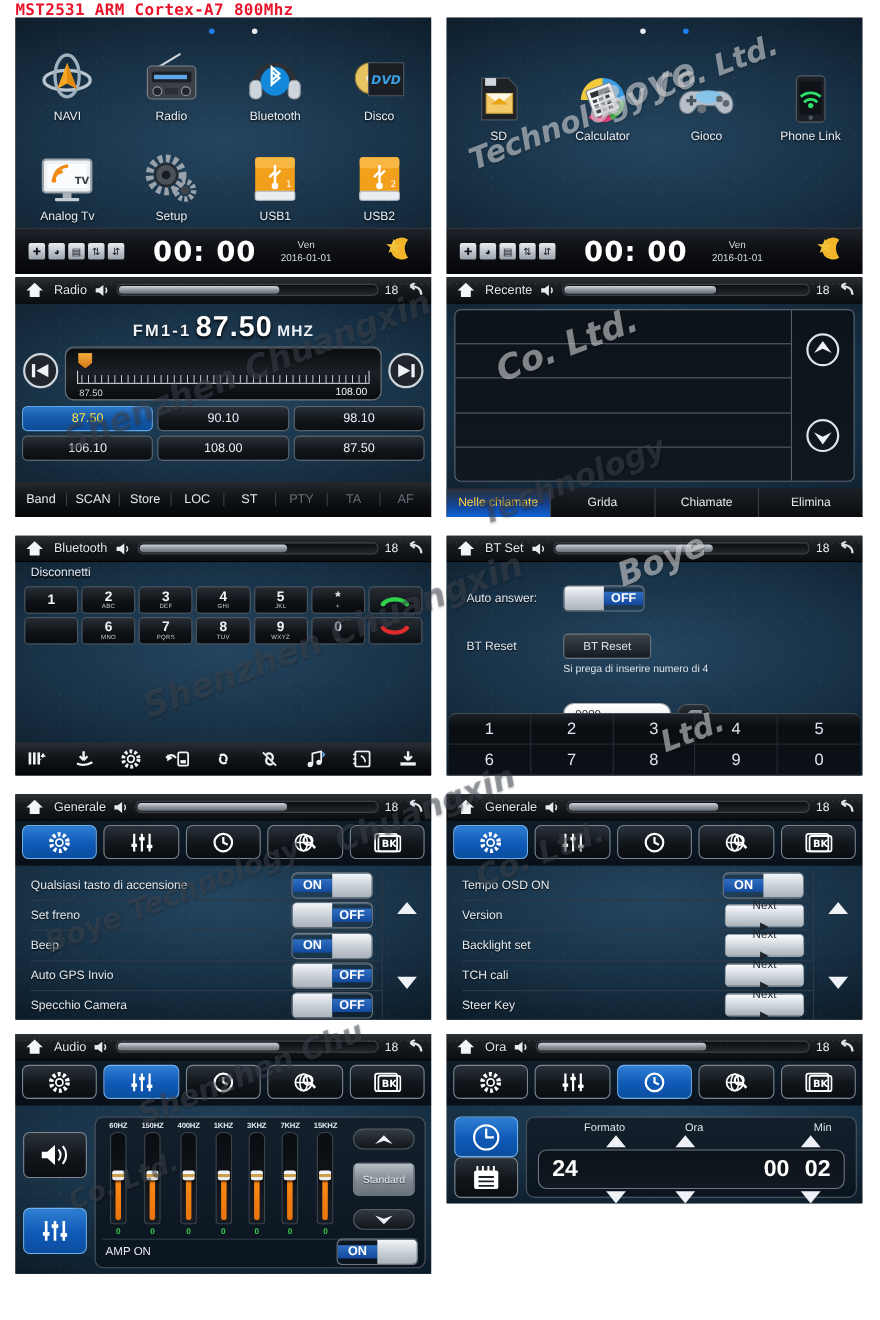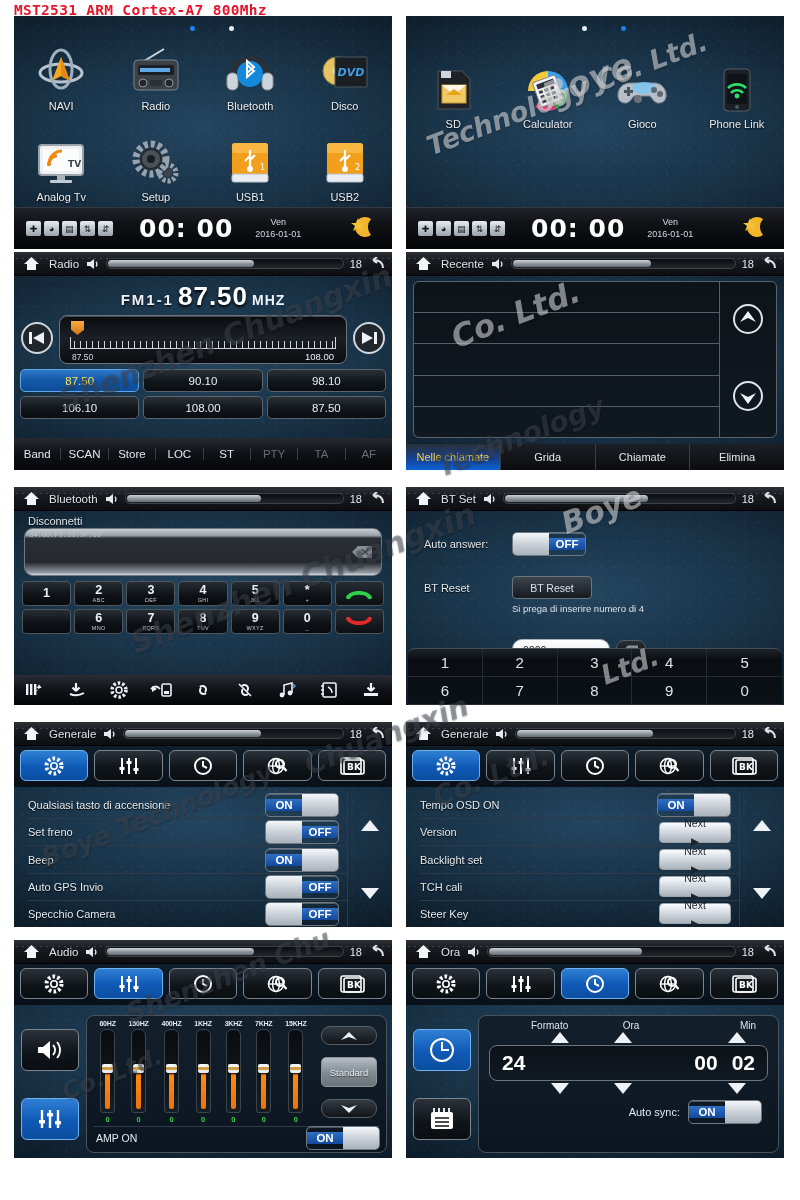--- a/index.html
+++ b/index.html
@@ -649,29 +649,20 @@
       <div class="volnum">18</div>
       <div class="backic">
         <svg width="16" height="14" viewBox="0 0 16 14">
             <path d="M14 11 C14 5 9 3 4 3 M4 3 L8 0 M4 3 L8 6" stroke="#dfe4ea" stroke-width="2" fill="none"></path>
           </svg>
       </div>
     </div>
 
     <div class="bt-body">
       <div class="bt-disc">Disconnetti</div>
-      <div class="bt-field">
-        <div class="bt-mac">34:60:F9:33:9F:60</div>
-        <div class="bt-del">
-          <svg width="22" height="14" viewBox="0 0 22 14">
-            <path d="M7 1 H21 V13 H7 L1 7 Z" fill="#d8dee5" opacity=".55"></path>
-            <path d="M11 4.5 l6 5 M17 4.5 l-6 5" stroke="#3c434a" stroke-width="1.6"></path>
-          </svg>
-        </div>
-      </div>
       <div class="bt-keys">
         <div class="key">
             <span class="n">1</span>
             <span class="s"></span>
           </div>
         <div class="key">
             <span class="n">2</span>
             <span class="s">ABC</span>
           </div>
         <div class="key">
@@ -1275,21 +1266,21 @@
             <div class="tgl on">
               <div class="tx">ON</div>
                 <div class="kn"></div>
             </div>
           </div>
         </div>
       </div>
     </div>
   </div>
 
-  <div class="panel" style="left:406px;top:940px;width:378px;height:218px;">
+  <div class="panel" style="left:406px;top:940px;width:378px;height:154px;">
     <div class="scr"></div>
     <div class="topbar">
       <div class="dots"></div>
       <div class="home-ic">
         <svg width="17" height="15" viewBox="0 0 17 15">
             <path d="M8.5 1 L16 8 H13 V14 H4 V8 H1 Z" fill="#f2f5f8"></path>
           </svg>
       </div>
       <div class="tb-title">Ora</div>
       <div class="spk">

